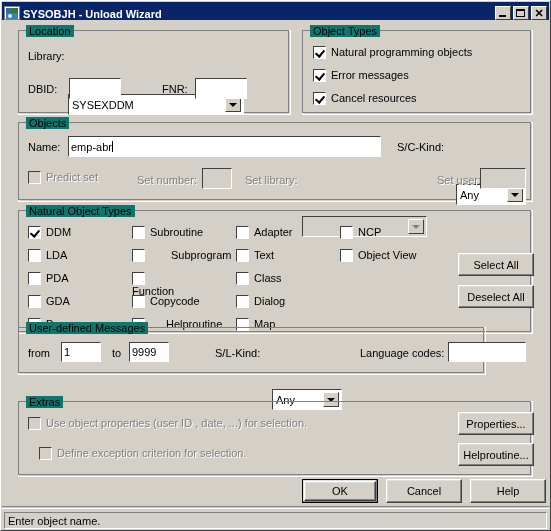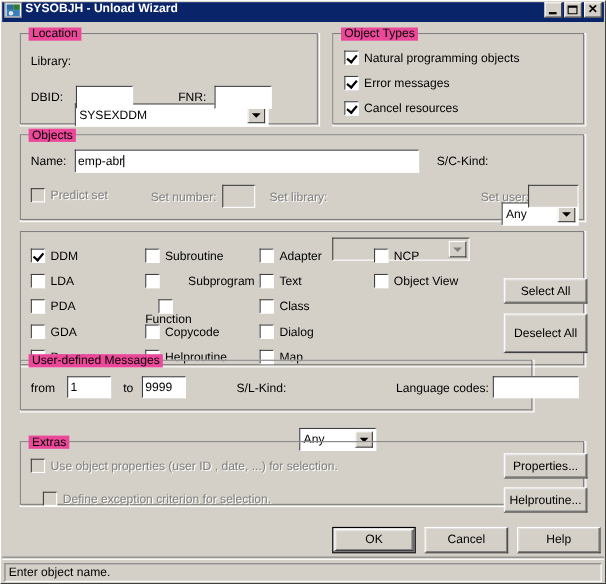--- a/index.html
+++ b/index.html
@@ -33,21 +33,21 @@
   }
 
   
   .titlebar {
     position: absolute;
     left: 1px; top: 1px;
     width: 547px;
     height: 18px;
     background: linear-gradient(to right, #0a246a, #0a246a);
     display: flex;
-    align-items: flex-start;
+    align-items: flex-end;
     padding: 0 2px;
     box-sizing: border-box;
   }
   .title-icon {
     width: 16px; height: 14px;
     margin-right: 3px;
     flex: 0 0 auto;
     position: relative;
     background: #ffffff;
     border: 1px solid #808080;
@@ -135,21 +135,21 @@
     content: "";
     position: absolute;
     left: -1px; top: -1px; right: 1px; bottom: 1px;
     border: 1px solid #808080;
     pointer-events: none;
   }
   .group > .legend {
     position: absolute;
     top: -6px;
     left: 7px;
-    background: #ec4899;
+    background: #0f766e;
     padding: 0 3px;
     font-size: 11px;
     color: #000000;
     white-space: nowrap;
     z-index: 2;
   }
 
   
   .lbl {
     position: absolute;
@@ -235,21 +235,20 @@
     border-left: 4px solid transparent;
     border-right: 4px solid transparent;
     border-top: 4px solid #000000;
   }
   .combo.dis .arrowbtn::after { border-top-color: #808080; }
 
   
   .cb {
     position: absolute;
     display: flex;
-    align-items: center;
     white-space: nowrap;
   }
   .cb .box {
     width: 13px;
     height: 13px;
     background: #ffffff;
     border-top: 1px solid #404040;
     border-left: 1px solid #404040;
     border-right: 1px solid #ffffff;
     border-bottom: 1px solid #ffffff;
@@ -425,20 +424,21 @@
       <div class="combo dis" style="left:283px; top:45px; width:125px; height:21px;">
         <div class="cval"></div>
         <div class="arrowbtn"></div>
       </div>
 
       <div class="lbl dis" style="left:418px; top:51px;">Set user:</div>
       <div class="txt dis" style="left:461px; top:45px; width:46px; height:21px;"></div>
     </div>
 
     <div class="group" style="left:16px; top:189px; width:515px; height:124px;">
+      <div class="legend">Natural Object Types</div>
 
       <div class="cb" style="left:9px; top:15px;">
         <span class="box checked"></span>
         <span class="cbl">DDM</span>
       </div>
       <div class="cb" style="left:9px; top:38px;">
         <span class="box"></span>
         <span class="cbl">LDA</span>
       </div>
       <div class="cb" style="left:9px; top:61px;">
@@ -463,21 +463,21 @@
         <span class="cbl">Subprogram</span>
       </div>
       <div class="cb" style="left:113px; top:61px;flex-direction:column;">
         <span class="box"></span>
         <span class="cbl">Function</span>
       </div>
       <div class="cb" style="left:113px; top:84px;">
         <span class="box"></span>
         <span class="cbl">Copycode</span>
       </div>
-      <div class="cb" style="left:113px; top:107px;">
+      <div class="cb" style="left:113px; top:107px;gap:16px;">
         <span class="box"></span>
         <span class="cbl">Helproutine</span>
       </div>
 
       <div class="cb" style="left:217px; top:15px;">
         <span class="box"></span>
         <span class="cbl">Adapter</span>
       </div>
       <div class="cb" style="left:217px; top:38px;">
         <span class="box"></span>
@@ -499,21 +499,21 @@
       <div class="cb" style="left:321px; top:15px;">
         <span class="box"></span>
         <span class="cbl">NCP</span>
       </div>
       <div class="cb" style="left:321px; top:38px;">
         <span class="box"></span>
         <span class="cbl">Object View</span>
       </div>
 
       <div class="btn" style="left:439px; top:42px; width:76px; height:23px;">Select All</div>
-      <div class="btn" style="left:439px; top:74px; width:76px; height:36px;">Deselect All</div>
+      <div class="btn" style="left:439px; top:74px; width:76px; height:23px;">Deselect All</div>
     </div>
 
     <div class="group" style="left:16px; top:306px; width:468px; height:48px;">
       <div class="legend">User-defined Messages</div>
 
       <div class="lbl" style="left:9px; top:19px;">from</div>
       <div class="txt" style="left:42px; top:14px; width:40px; height:20px;">1</div>
 
       <div class="lbl" style="left:93px; top:19px;">to</div>
       <div class="txt" style="left:110px; top:14px; width:40px; height:20px;">9999</div>
@@ -521,21 +521,21 @@
       <div class="lbl" style="left:196px; top:19px;">S/L-Kind:</div>
       <div class="combo" style="left:253px; top:13px; width:70px; height:21px;">
         <div class="cval">Any</div>
         <div class="arrowbtn"></div>
       </div>
 
       <div class="lbl" style="left:341px; top:19px;">Language codes:</div>
       <div class="txt" style="left:429px; top:14px; width:78px; height:20px;"></div>
     </div>
 
-    <div class="group" style="left:16px; top:380px; width:515px; height:60px;">
+    <div class="group" style="left:16px; top:380px; width:515px; height:76px;">
       <div class="legend">Extras</div>
 
       <div class="cb dis" style="left:9px; top:15px;">
         <span class="box"></span>
         <span class="cbl">Use object properties (user ID , date, ...)  for selection.</span>
       </div>
       <div class="btn" style="left:439px; top:10px; width:76px; height:23px;">Properties...</div>
 
       <div class="cb dis" style="left:9px; top:45px;padding-left:11px;">
         <span class="box"></span>

